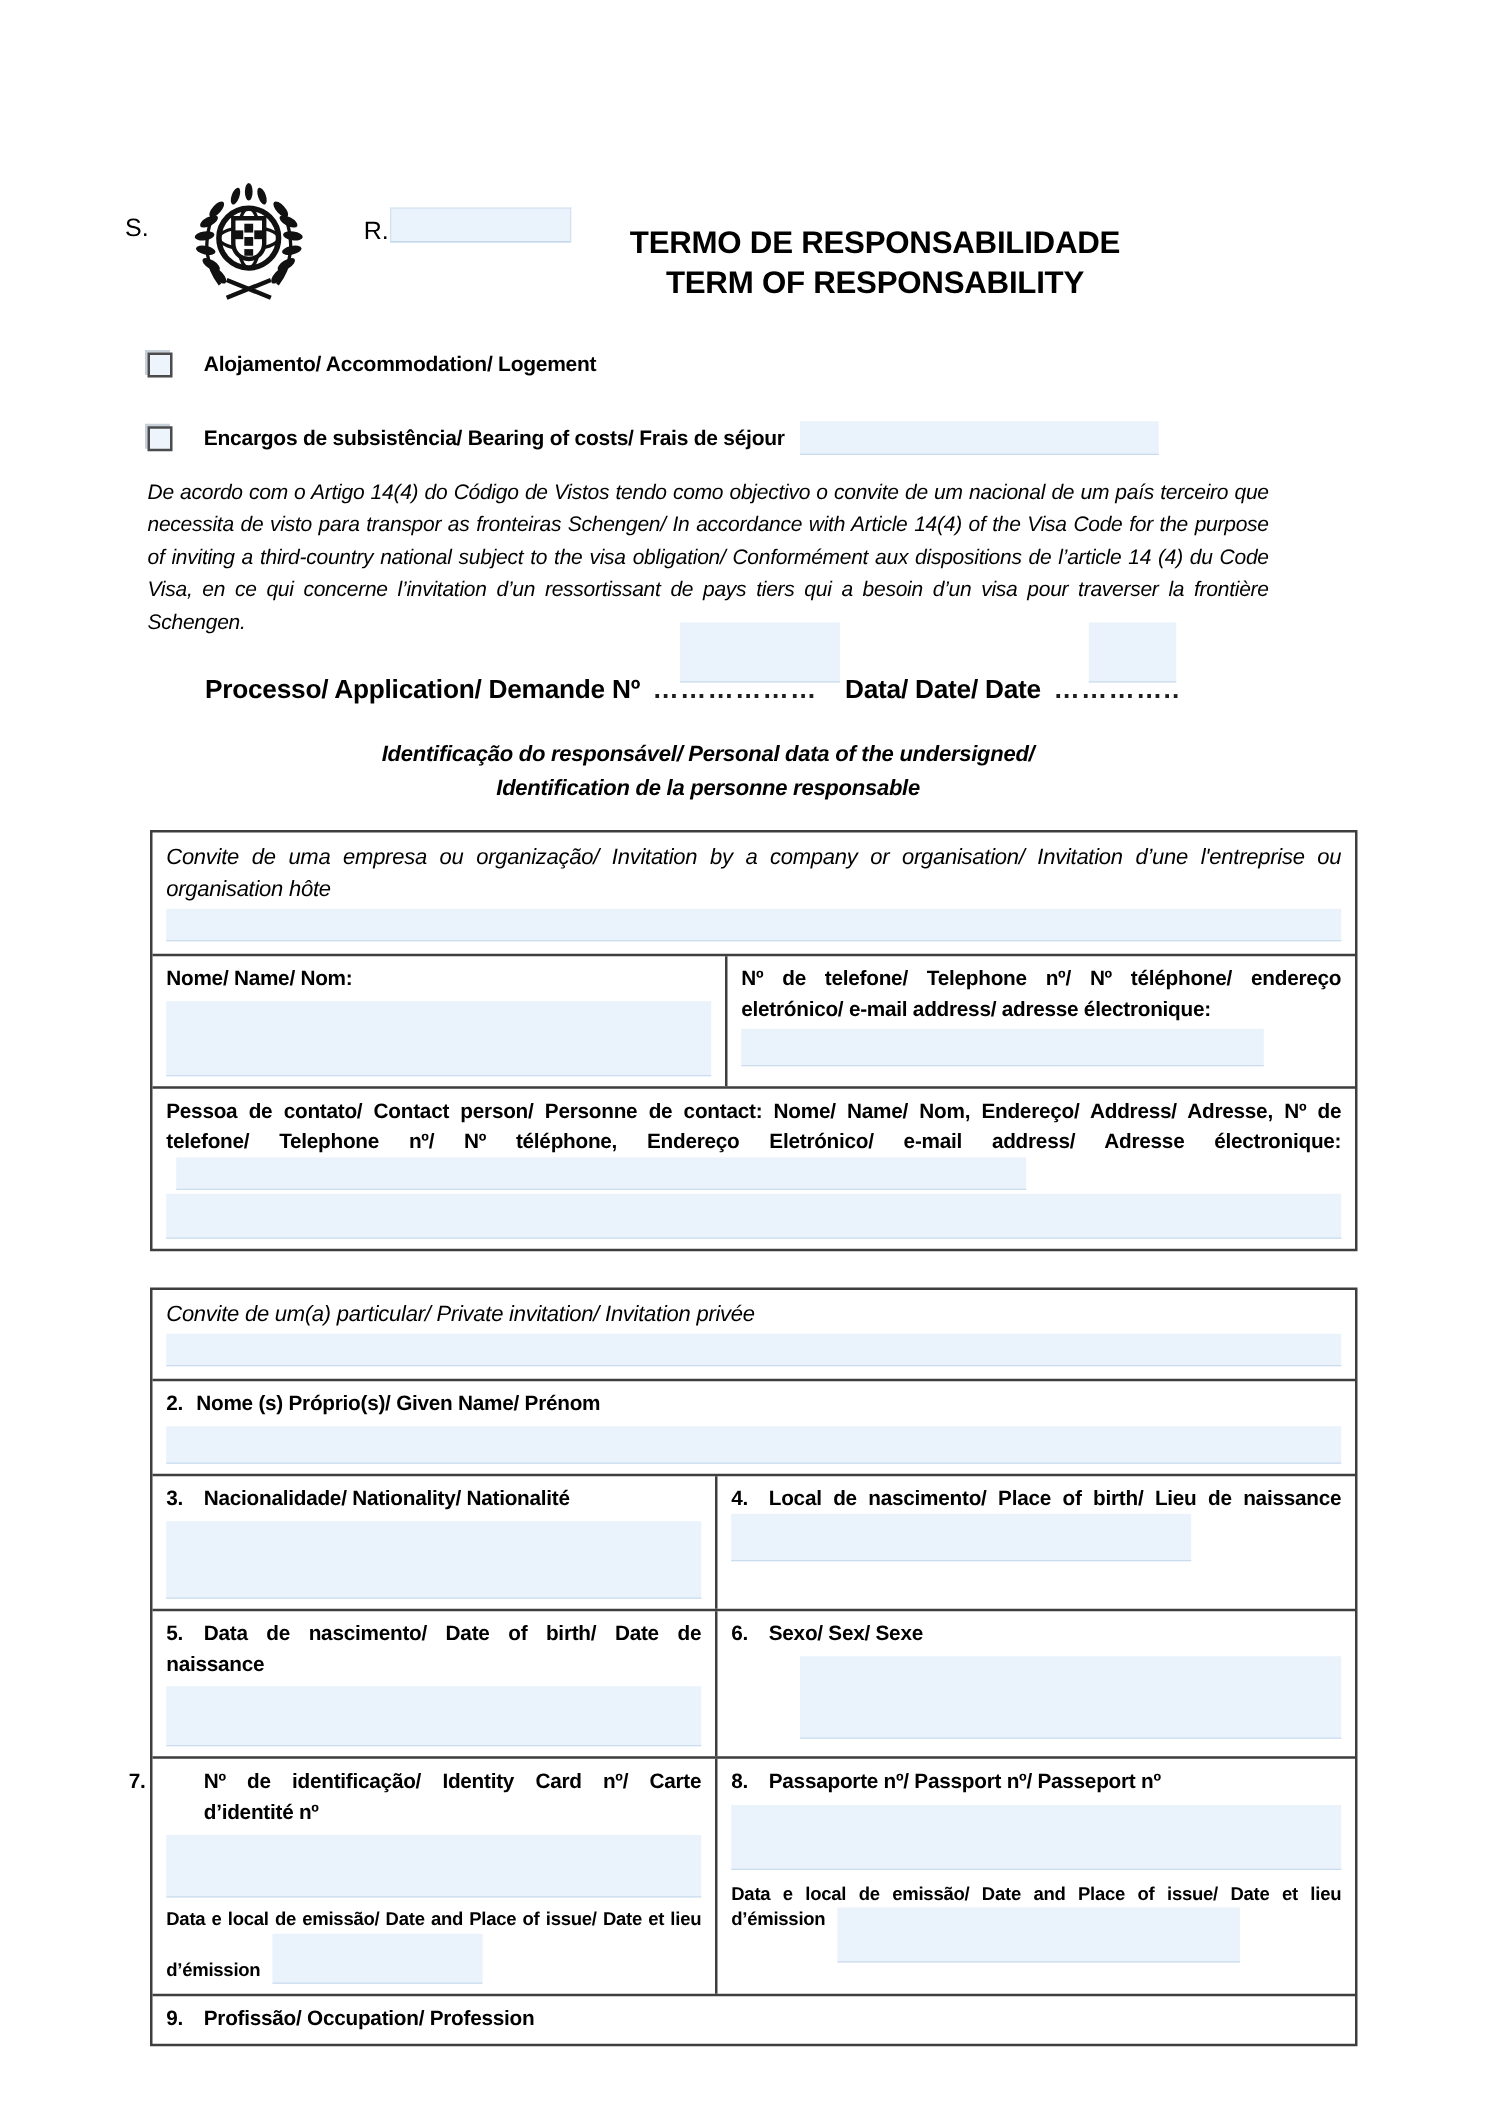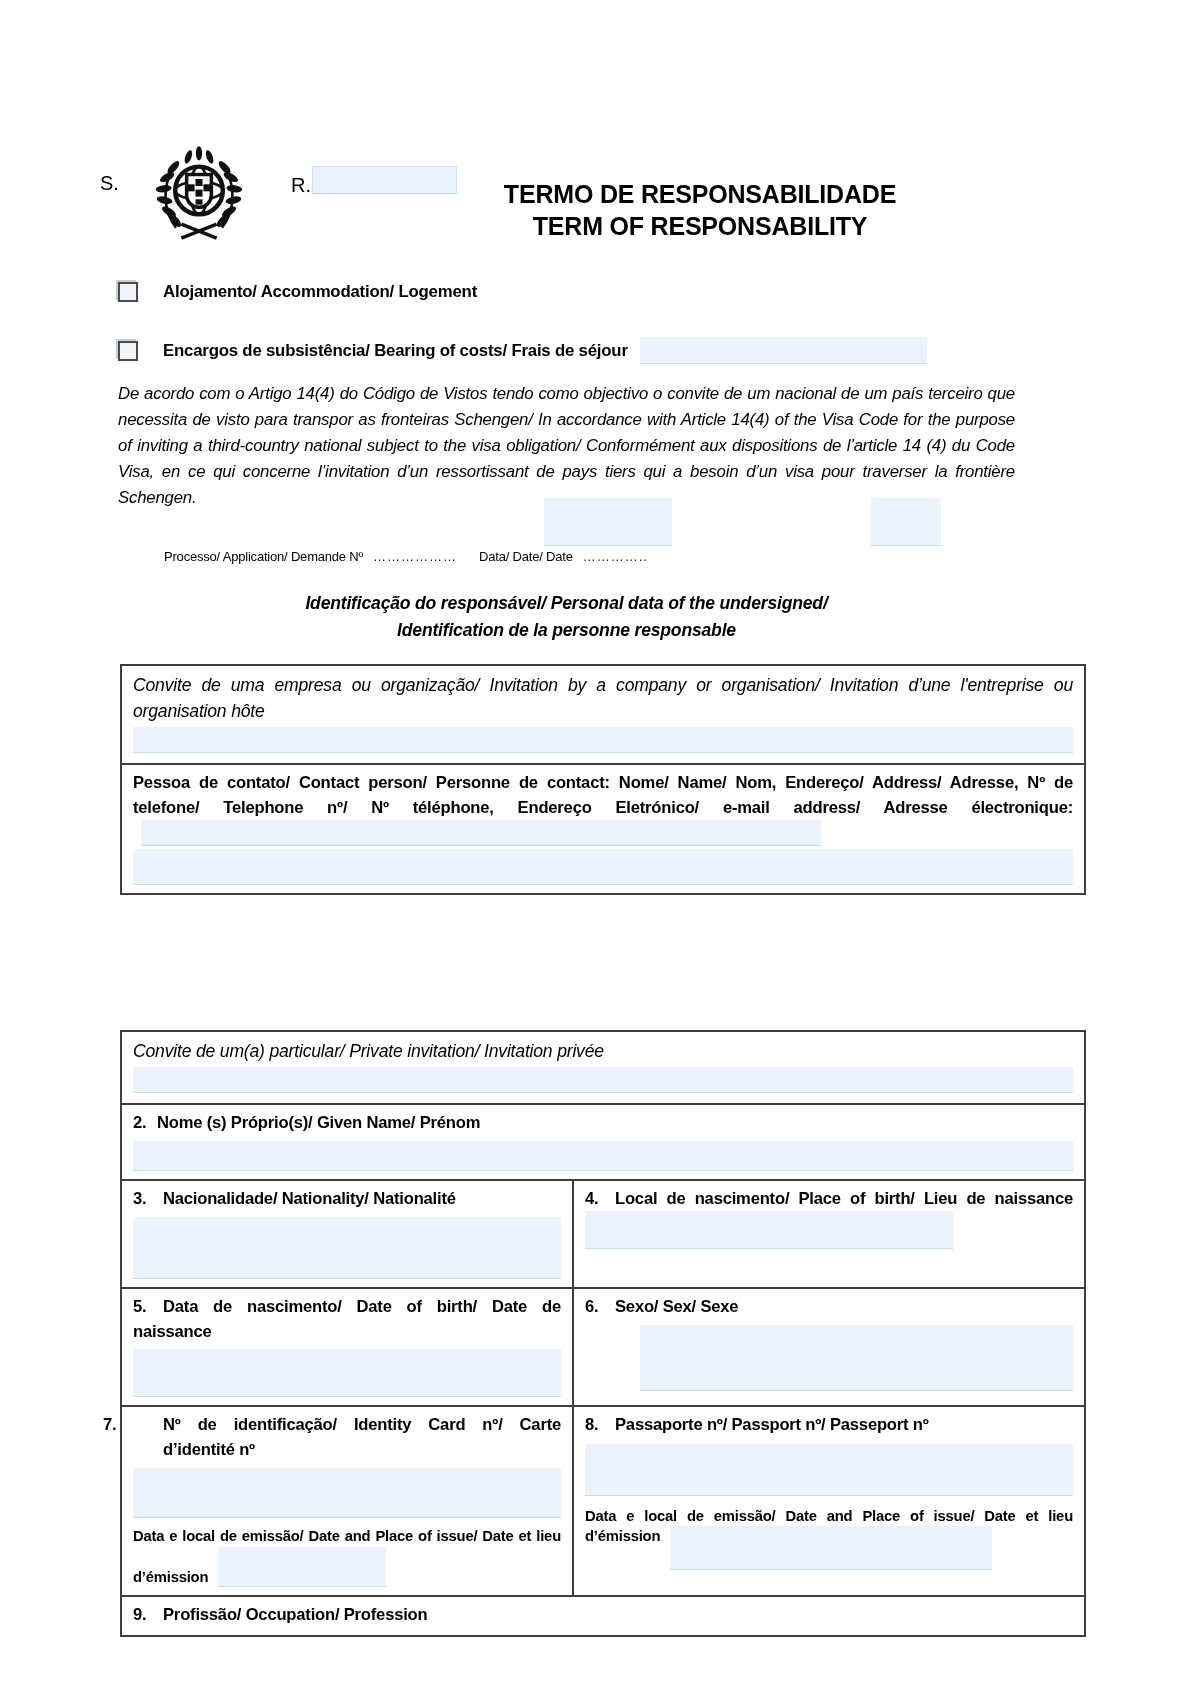--- a/index.html
+++ b/index.html
@@ -28,21 +28,21 @@
           box-shadow:-2px -2px 0 rgba(130,150,170,.45); flex:0 0 auto; }
   .cb-lbl { font-weight:700; font-size:16.8px; margin-left:25px; white-space:nowrap; }
   .cb-field { width:287px; height:27px; margin-left:12px; }
 
   
   .para { position:absolute; left:118px; top:381px; width:897px; font-style:italic;
           font-size:16.8px; line-height:25.9px; text-align:justify; }
 
   
   .proc { position:absolute; left:118px; top:498px; width:897px; height:66px; }
-  .proc-line { position:absolute; left:46px; bottom:0; font-weight:400; font-size:13px; white-space:nowrap; }
+  .proc-line { position:absolute; left:46px; bottom:0; font-weight:700; font-size:21px; white-space:nowrap; }
   .dots { letter-spacing:1px; color:#1e1e1e; }
   .pf1 { position:absolute; left:426px; top:0; width:128px; height:48px; }
   .pf2 { position:absolute; left:753px; top:0; width:70px; height:48px; }
   .gap1 { display:inline-block; width:10px; } .gap2 { display:inline-block; width:22px; }
 
   
   .sec-head { position:absolute; left:118px; top:590px; width:897px; text-align:center;
               font-weight:700; font-style:italic; font-size:17.6px; line-height:27px; }
 
   
@@ -141,20 +141,30 @@
   <div class="sec-head">
     <div>Identificação do responsável/ Personal data of the undersigned/</div>
     <div>Identification de la personne responsable</div>
   </div>
 
   <div class="fbox box1">
     <div class="cell">
       <div class="boxtitle">Convite de uma empresa ou organização/ Invitation by a company or organisation/ Invitation d’une l'entreprise ou organisation hôte</div>
       <div class="titlefield bfield"></div>
     </div>
+    <div class="frow cols">
+      <div class="cell w458">
+        <div class="lbl">Nome/ Name/ Nom:</div>
+        <div class="bfield" style="height:60px; margin-top:5px;"></div>
+      </div>
+      <div class="cell cell-r">
+        <div class="lbl just">Nº de telefone/ Telephone nº/ Nº téléphone/ endereço eletrónico/ e-mail address/ adresse électronique:</div>
+        <div class="bfield" style="height:30px; margin-top:3px; width:87%;"></div>
+      </div>
+    </div>
     <div class="frow cell">
       <div class="lbl just">
         <span>Pessoa de contato/ Contact person/ Personne de contact: Nome/ Name/ Nom, Endereço/ Address/ Adresse, Nº de telefone/ Telephone nº/ Nº téléphone, Endereço Eletrónico/ e-mail address/ Adresse électronique:</span>
         <span class="if bfield" style="width:680px; height:26px; margin-left:8px;"></span>
       </div>
       <div class="bfield" style="height:36px; margin-top:3px;"></div>
     </div>
   </div>
 
   <div class="fbox box2">

